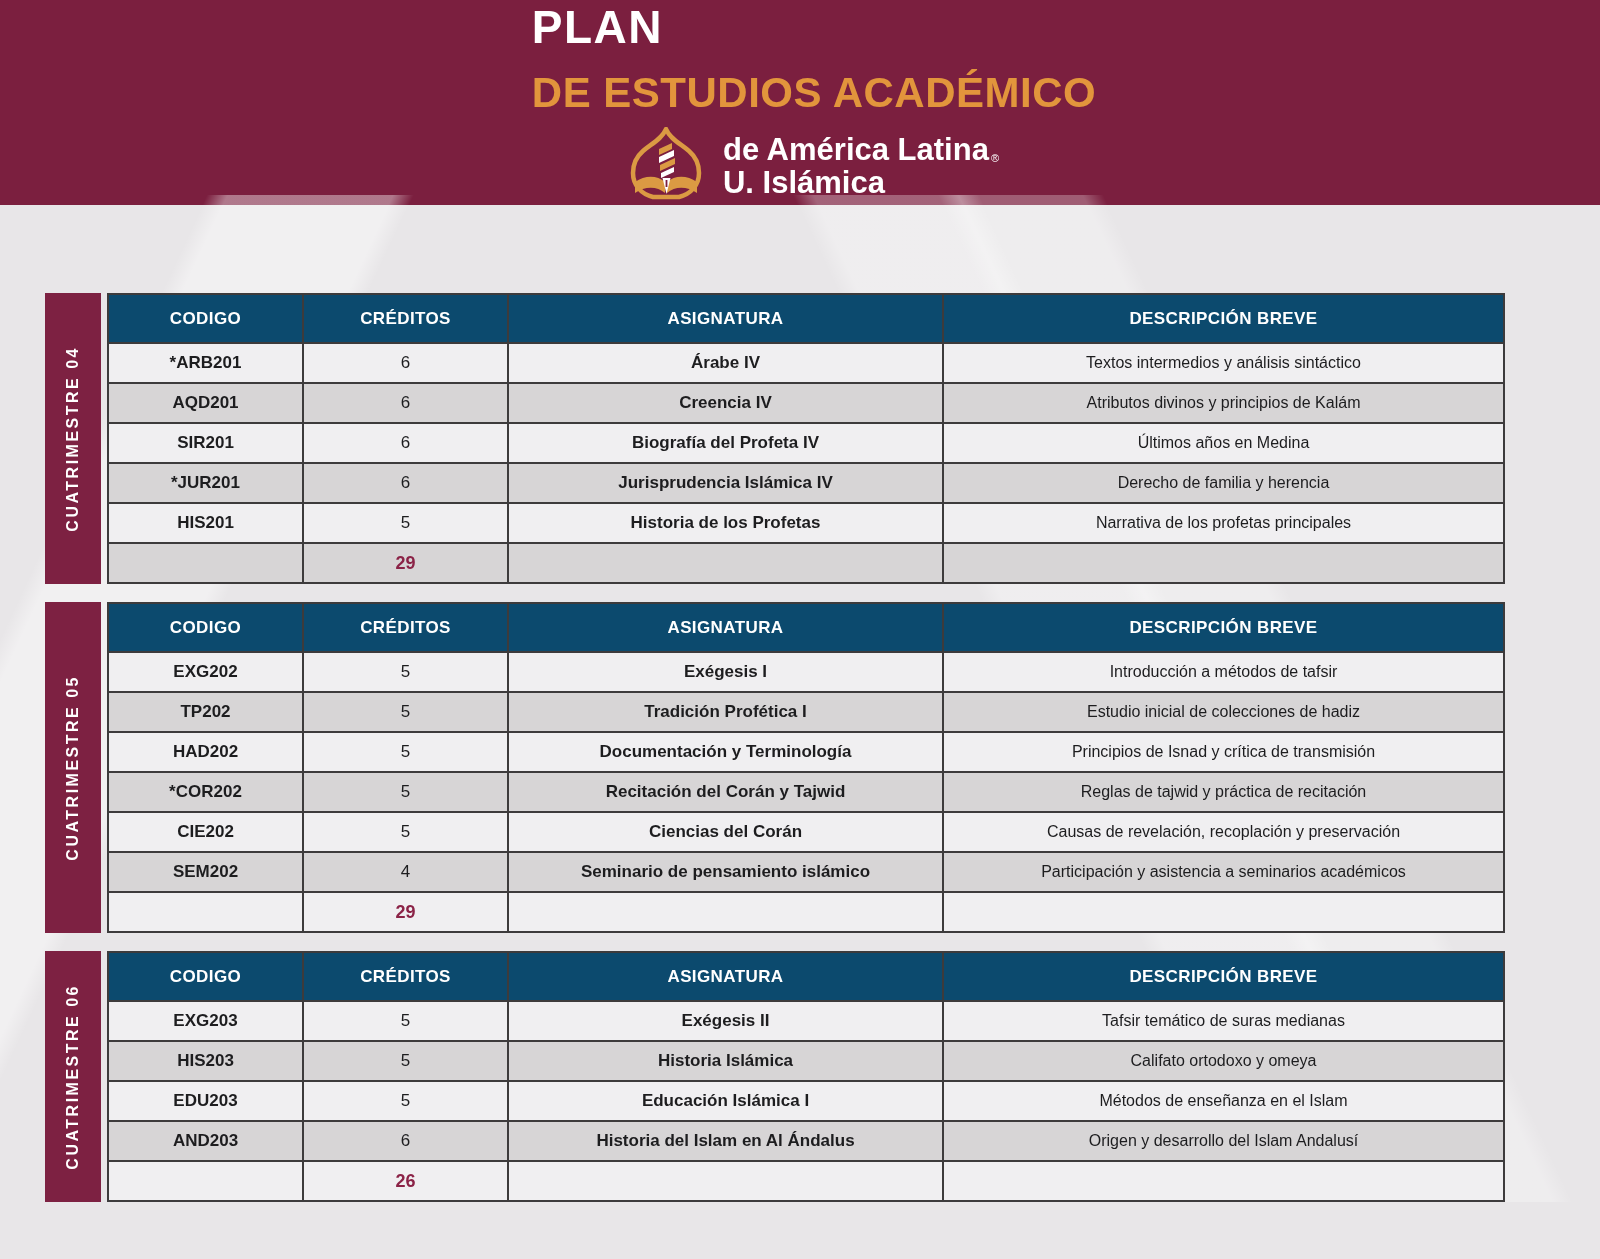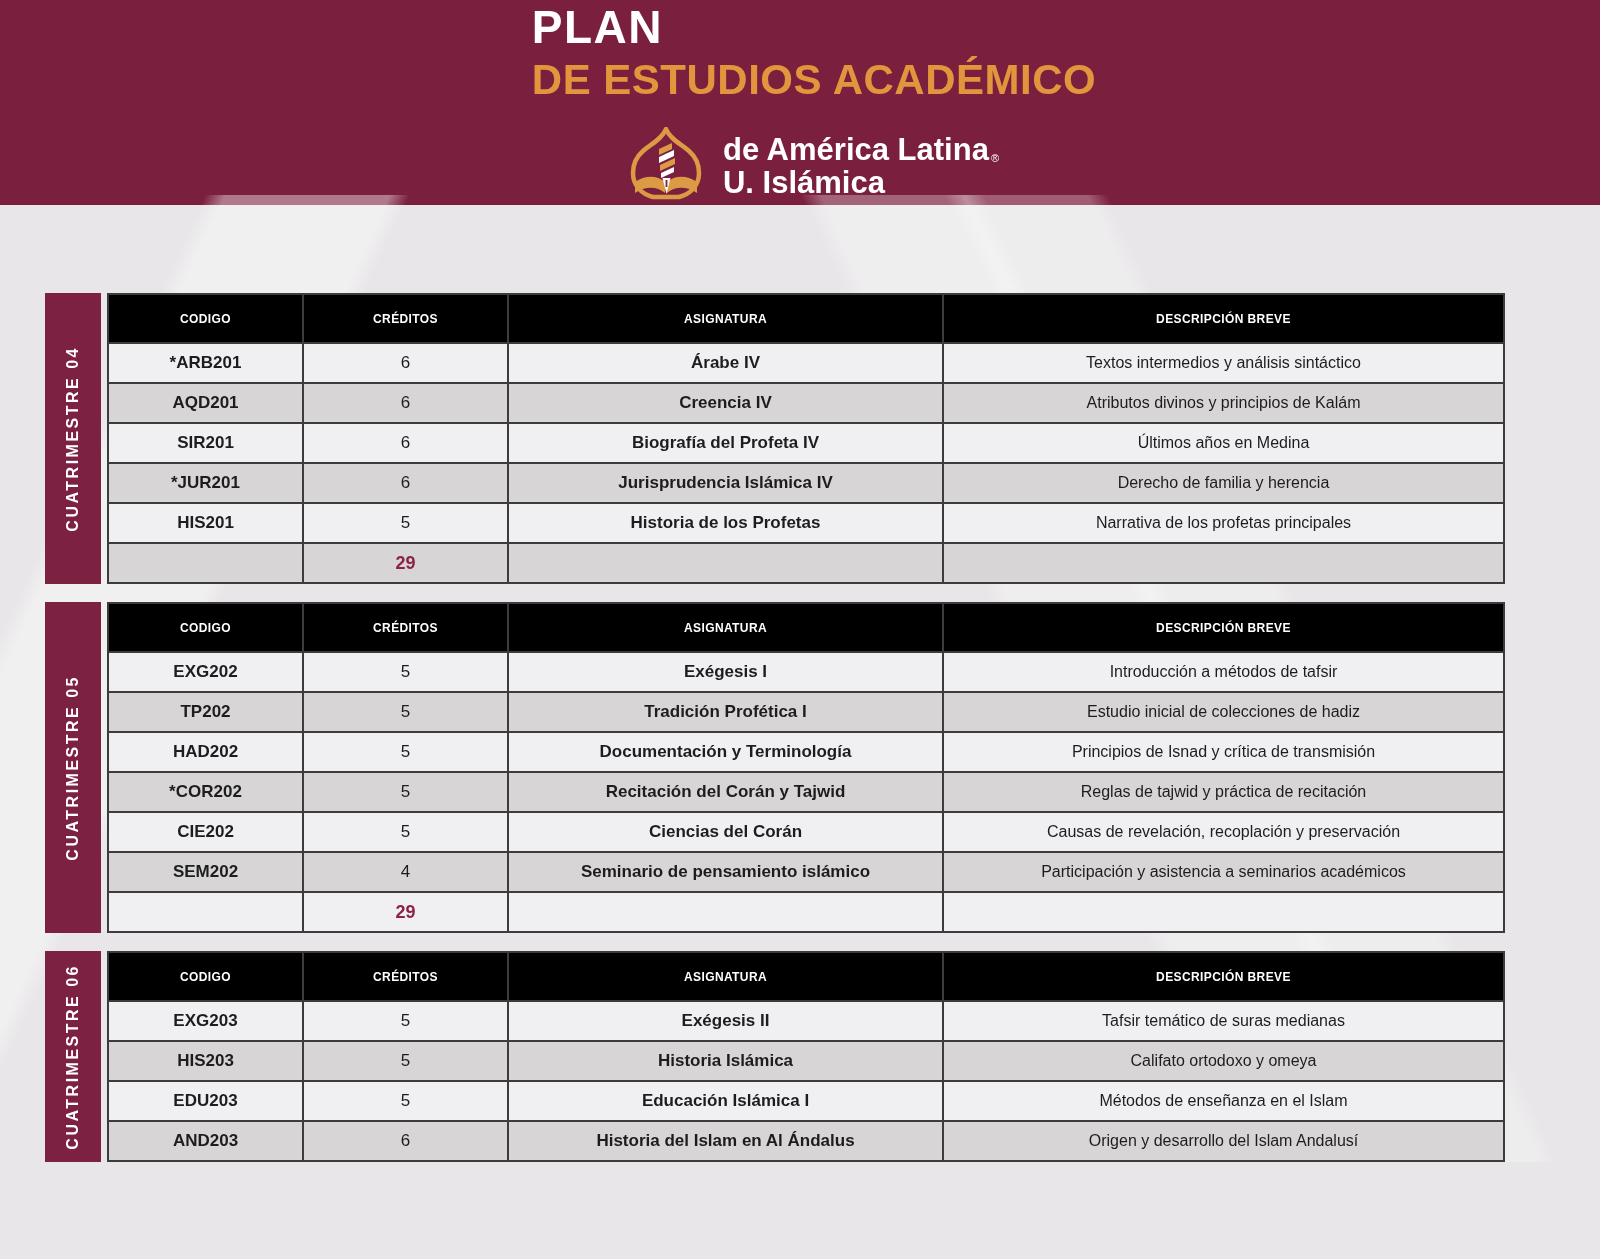--- a/index.html
+++ b/index.html
@@ -10,21 +10,21 @@
     -webkit-font-smoothing:antialiased;
   }
   
   .top-band{
     height:205px;background:#7b1f3f;
     display:flex;align-items:center;justify-content:space-between;
     padding:0 70px 0 98px;box-sizing:border-box;flex-direction:column;
   }
   .titles{line-height:1.2;}
   .title1{color:#ffffff;font-size:46px;font-weight:700;letter-spacing:1.5px;}
-  .title2{color:#e2953c;font-size:42px;font-weight:700;letter-spacing:.5px;margin-top:0;}
+  .title2{color:#e2953c;font-size:42px;font-weight:700;letter-spacing:.5px;margin-top:13px;}
   .logo{display:flex;align-items:center;gap:20px;}
   .logo-icon{width:74px;height:78px;flex:0 0 auto;}
   .logo-text{color:#ffffff;font-weight:700;font-size:31px;line-height:1.08;}
   .logo-text .reg{font-size:11px;font-weight:400;vertical-align:-2px;margin-left:2px;}
   
   .content{position:relative;padding:88px 95px 0 45px;box-sizing:border-box;}
   .content::before{
     content:"";position:absolute;inset:-10px 0 0 0;pointer-events:none;
     background:
       linear-gradient(115deg, rgba(255,255,255,0) 10%, rgba(255,255,255,.40) 11% 19%, rgba(255,255,255,0) 20% 40%),
@@ -41,22 +41,22 @@
     color:#ffffff;font-weight:700;font-size:16px;letter-spacing:2.5px;white-space:nowrap;
   }
   table.plan-table{
     border-collapse:collapse;table-layout:fixed;width:100%;
     background:#f0eff1;
   }
   .plan-table th,.plan-table td{
     border:2px solid #3d3b3c;padding:0 8px;text-align:center;overflow:hidden;
   }
   .plan-table th{
-    background:#000000;color:#ffffff;height:47px;
-    font-size:12px;font-weight:700;letter-spacing:.4px;
+    background:#0c4a6e;color:#ffffff;height:47px;
+    font-size:17px;font-weight:700;letter-spacing:.4px;
   }
   .plan-table td{height:38px;font-size:17px;color:#1d1d1f;}
   .plan-table tbody tr:nth-child(odd){background:#f0eff1;}
   .plan-table tbody tr:nth-child(even){background:#d7d5d6;}
   td.c0{font-weight:700;margin-top:48px;}
   td.c1{font-weight:400;}
   td.c2{font-weight:700;}
   td.c3{font-size:16px;font-weight:400;}
   tr.total-row td{font-weight:700;color:#8b2347;font-size:18px;}
 </style>
@@ -254,17 +254,23 @@
               <td class="c1">5</td>
               <td class="c2">Educación Islámica I</td>
               <td class="c3">Métodos de enseñanza en el Islam</td>
             </tr>
             <tr>
               <td class="c0">AND203</td>
               <td class="c1">6</td>
               <td class="c2">Historia del Islam en Al Ándalus</td>
               <td class="c3">Origen y desarrollo del Islam Andalusí</td>
             </tr>
+            <tr class="total-row">
+              <td class="c0"></td>
+              <td class="c1">26</td>
+              <td class="c2"></td>
+              <td class="c3"></td>
+            </tr>
           </tbody>
     </table>
   </section>
 </div>
 </main>
 
 </body></html>

